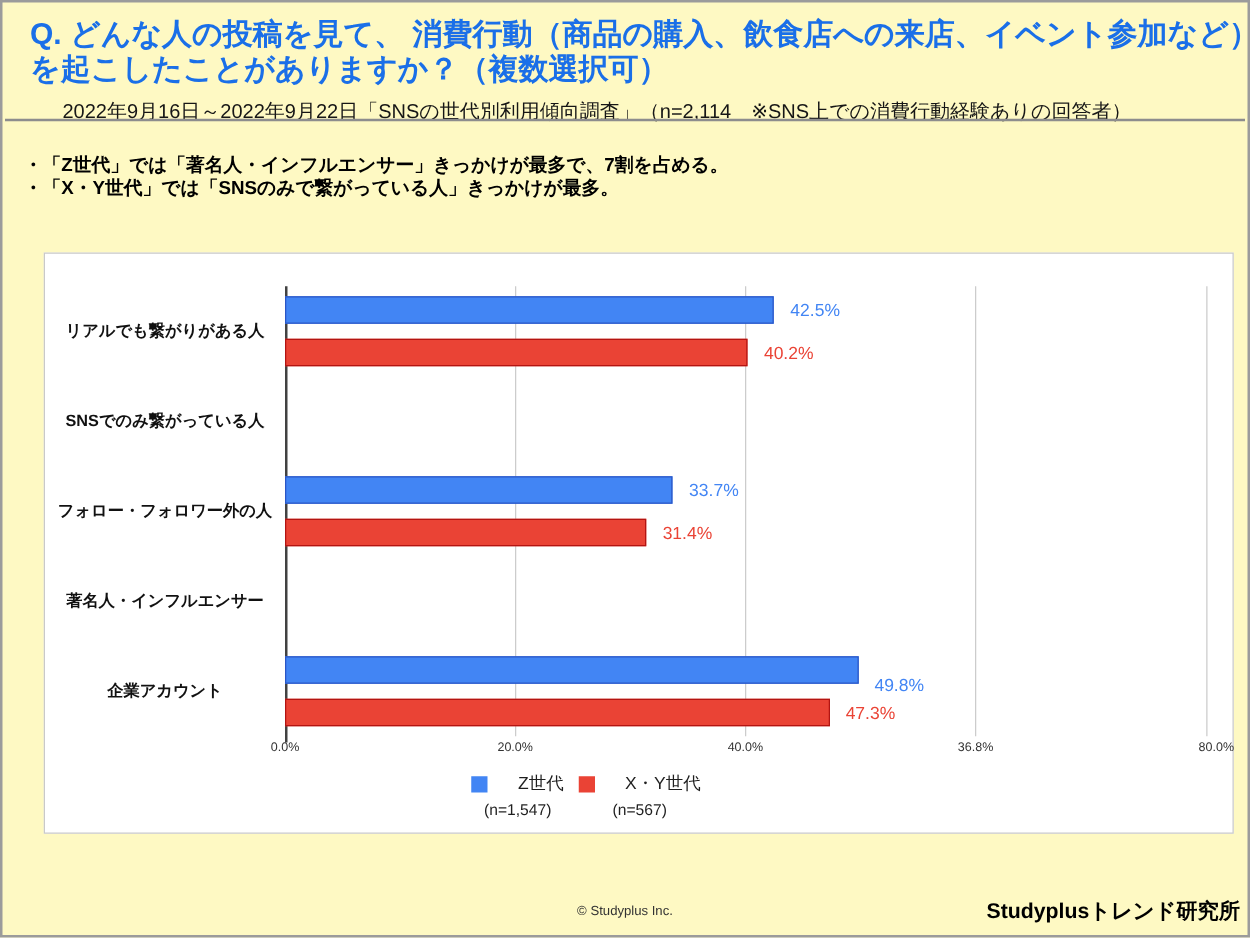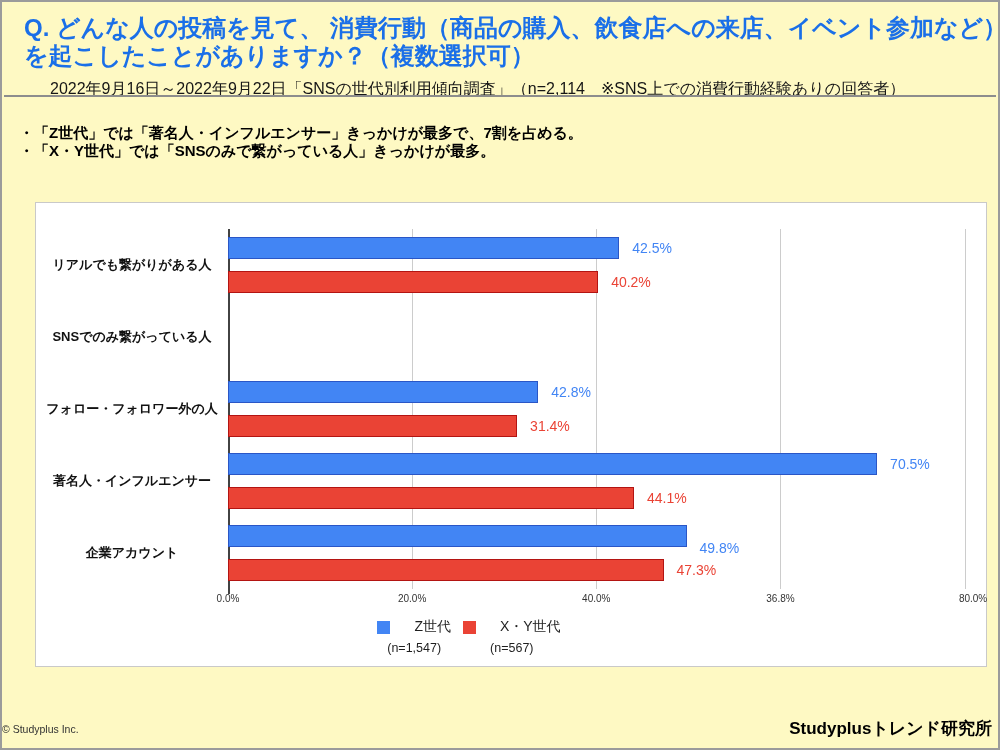--- a/index.html
+++ b/index.html
@@ -28,21 +28,21 @@
 
   .axis-row { position:relative; margin-left:192px; margin-right:3px; height:20px; }
   .tick-label { position:absolute; top:4px; transform:translateX(-50%); font-size:10px; color:#333; white-space:nowrap; }
 
   .legend { margin-top:9px; display:flex; justify-content:center; gap:12px; transform:translateX(-42px); }
   .legend-col { display:flex; flex-direction:column; align-items:center; }
   .legend-top { display:flex; align-items:center; gap:24px; font-size:14px; color:#1f1f1f; }
   .swatch { width:13px; height:13px; flex:none; }
   .legend-n { margin-top:5px; font-size:12.5px; color:#1f1f1f; }
 
-  .copyright { position:absolute; bottom:13px; left:0; right:0; font-size:10.5px; color:#333; }
+  .copyright { position:absolute; bottom:13px; left:0; right:0; text-align:center; font-size:10.5px; color:#333; }
   .brand { position:absolute; bottom:8px; right:6px; font-size:17px; font-weight:bold; color:#000; }
 </style>
 </head>
 <body>
 
 <div class="page">
 
   <header>
     <div class="title">
       <div>Q. どんな人の投稿を見て、 消費行動（商品の購入、飲食店への来店、イベント参加など）</div>
@@ -82,40 +82,30 @@
             </div>
           </div>
           <div class="chart-row">
             <div class="cat-label">SNSでのみ繋がっている人</div>
           </div>
           <div class="chart-row">
             <div class="cat-label">フォロー・フォロワー外の人</div>
             <div class="bars-area">
               <div class="bar-line">
                 <div class="bar" style="width: 41.0976%; background: rgb(66, 133, 244); border-color: rgb(42, 86, 198);"></div>
-                <span class="val-label" style="color: rgb(66, 133, 244);">42.8%</span>
+                <span class="val-label" style="color: rgb(66, 133, 244);">33.7%</span>
               </div>
               <div class="bar-line">
                 <div class="bar" style="width: 38.2927%; background: rgb(234, 67, 53); border-color: rgb(179, 20, 18);"></div>
                 <span class="val-label" style="color: rgb(234, 67, 53);">31.4%</span>
               </div>
             </div>
           </div>
           <div class="chart-row">
             <div class="cat-label">著名人・インフルエンサー</div>
-            <div class="bars-area">
-              <div class="bar-line">
-                <div class="bar" style="width: 85.9756%; background: rgb(66, 133, 244); border-color: rgb(42, 86, 198);"></div>
-                <span class="val-label" style="color: rgb(66, 133, 244);">70.5%</span>
-              </div>
-              <div class="bar-line">
-                <div class="bar" style="width: 53.7805%; background: rgb(234, 67, 53); border-color: rgb(179, 20, 18);"></div>
-                <span class="val-label" style="color: rgb(234, 67, 53);">44.1%</span>
-              </div>
-            </div>
           </div>
           <div class="chart-row">
             <div class="cat-label">企業アカウント</div>
             <div class="bars-area">
               <div class="bar-line">
                 <div class="bar" style="width: 60.7317%; background: rgb(66, 133, 244); border-color: rgb(42, 86, 198);"></div>
                 <span class="val-label" style="color: rgb(66, 133, 244); margin-top: 24px;">49.8%</span>
               </div>
               <div class="bar-line">
                 <div class="bar" style="width: 57.6829%; background: rgb(234, 67, 53); border-color: rgb(179, 20, 18);"></div>

